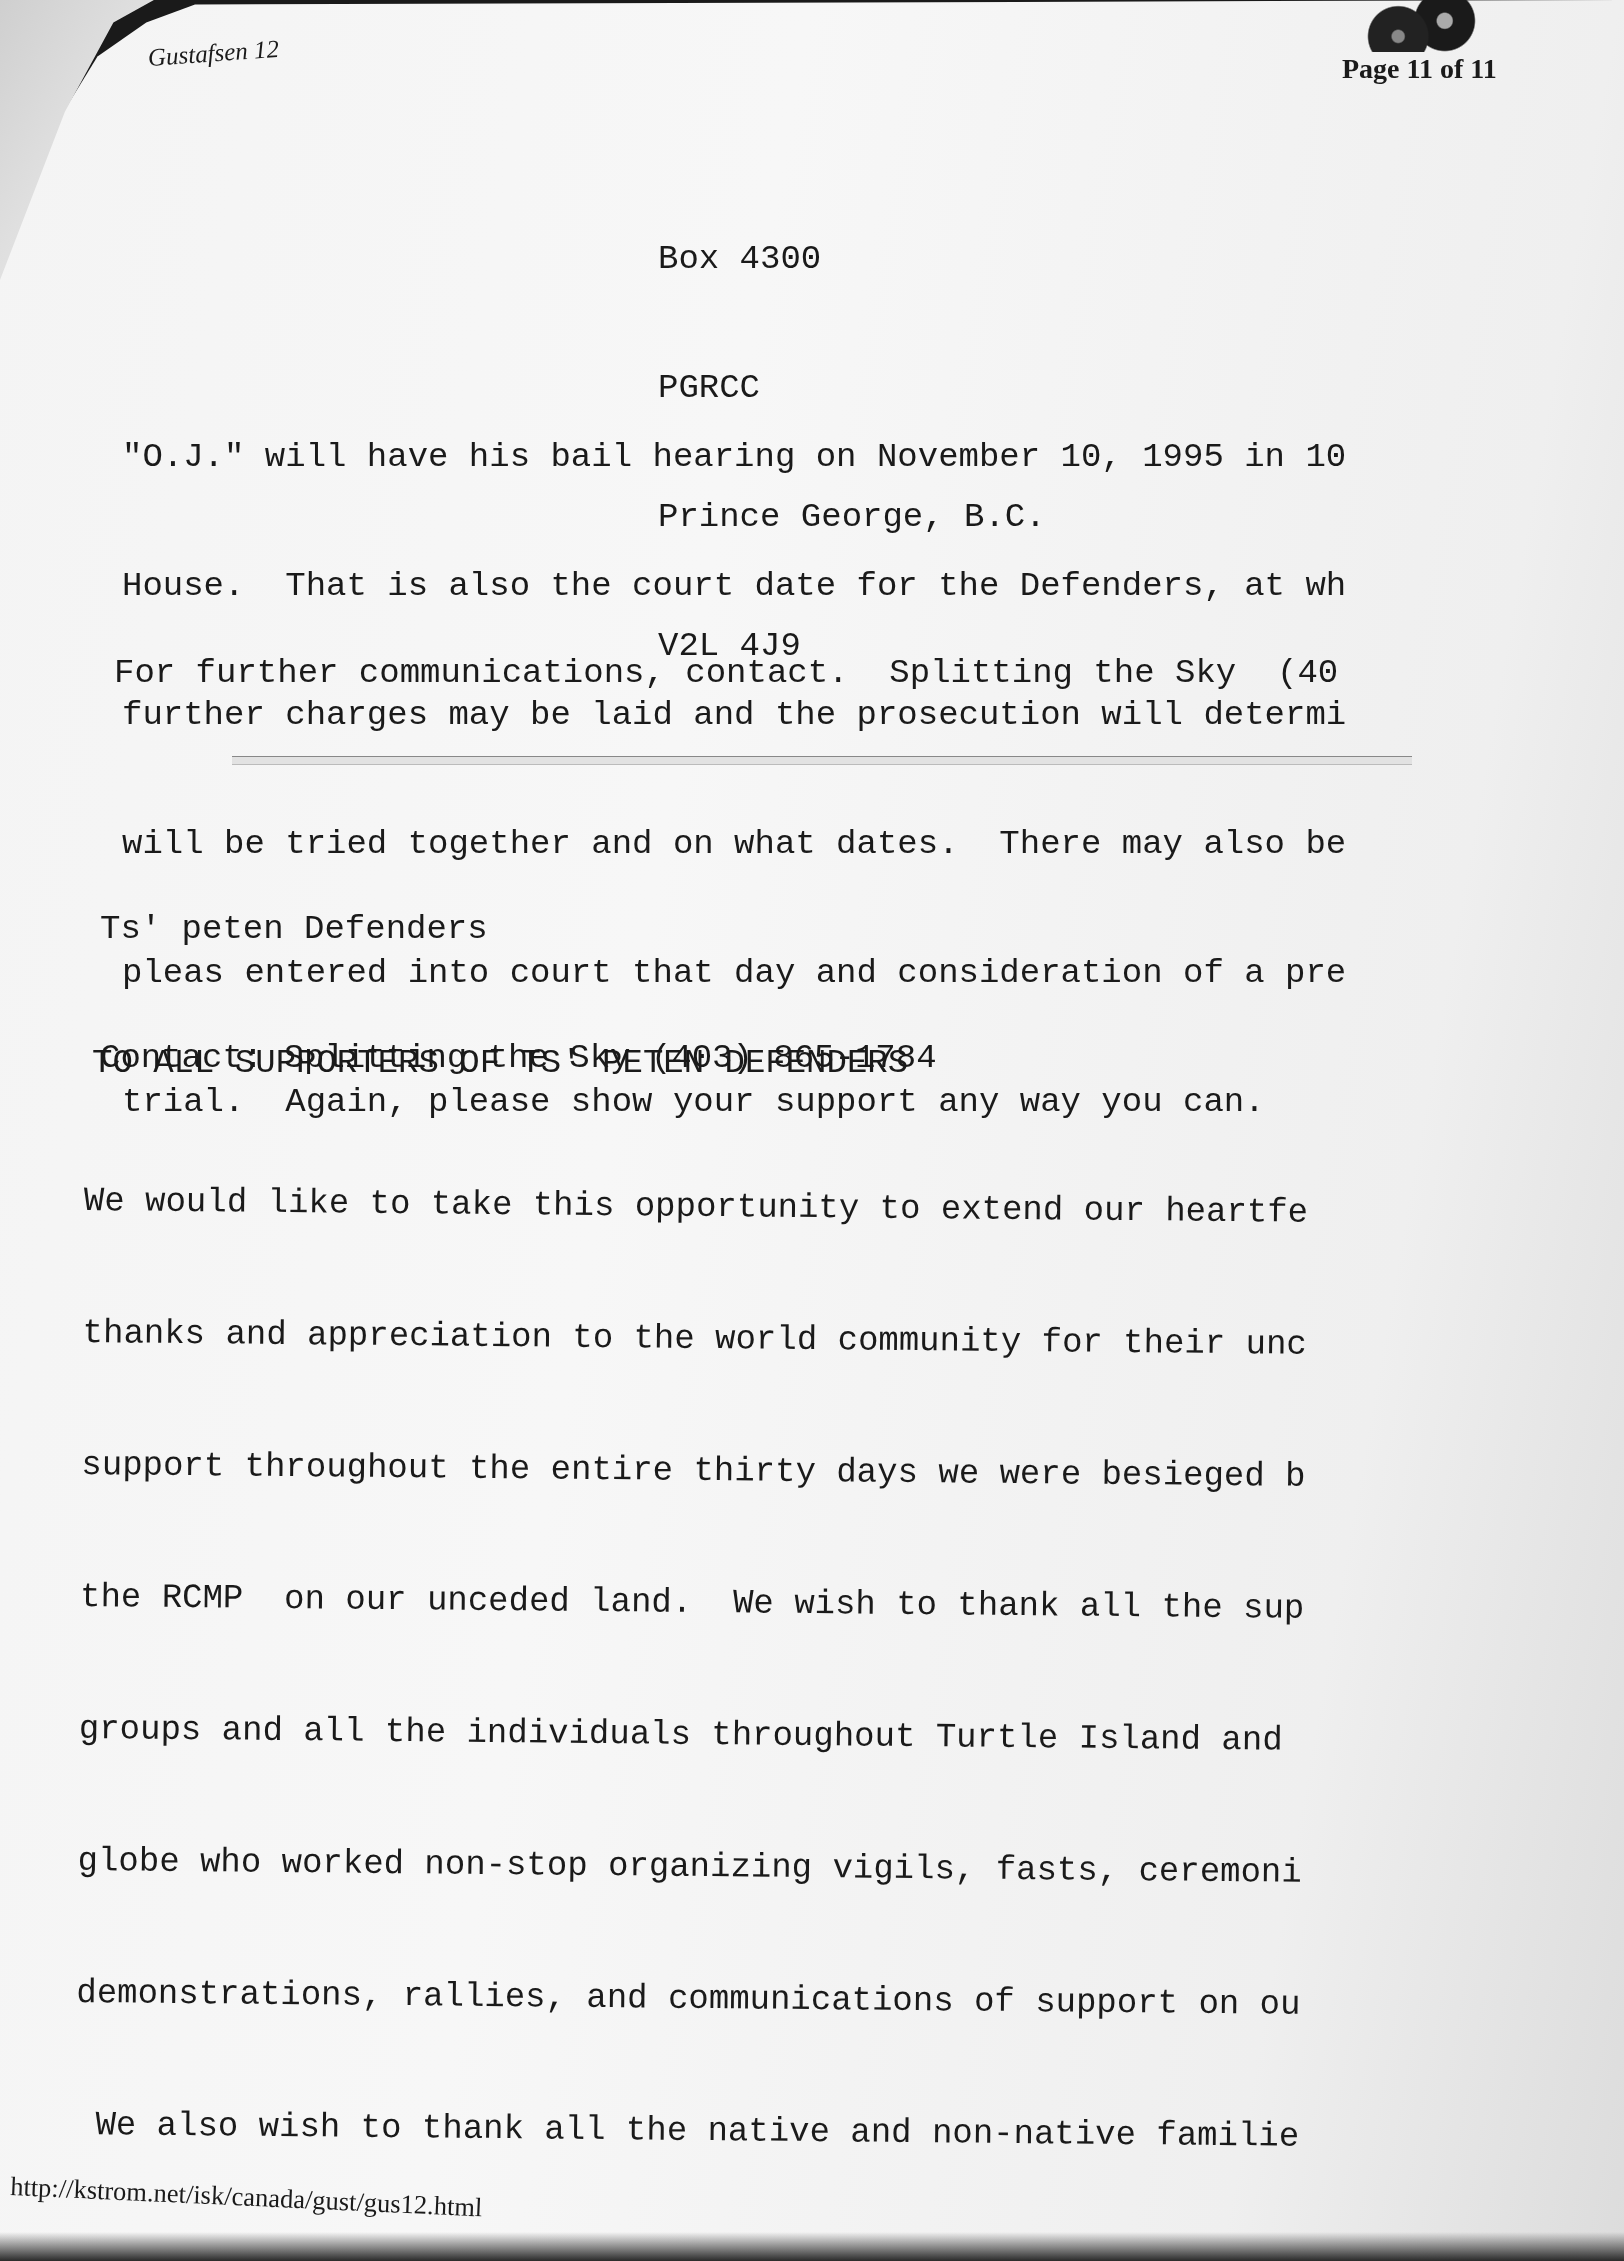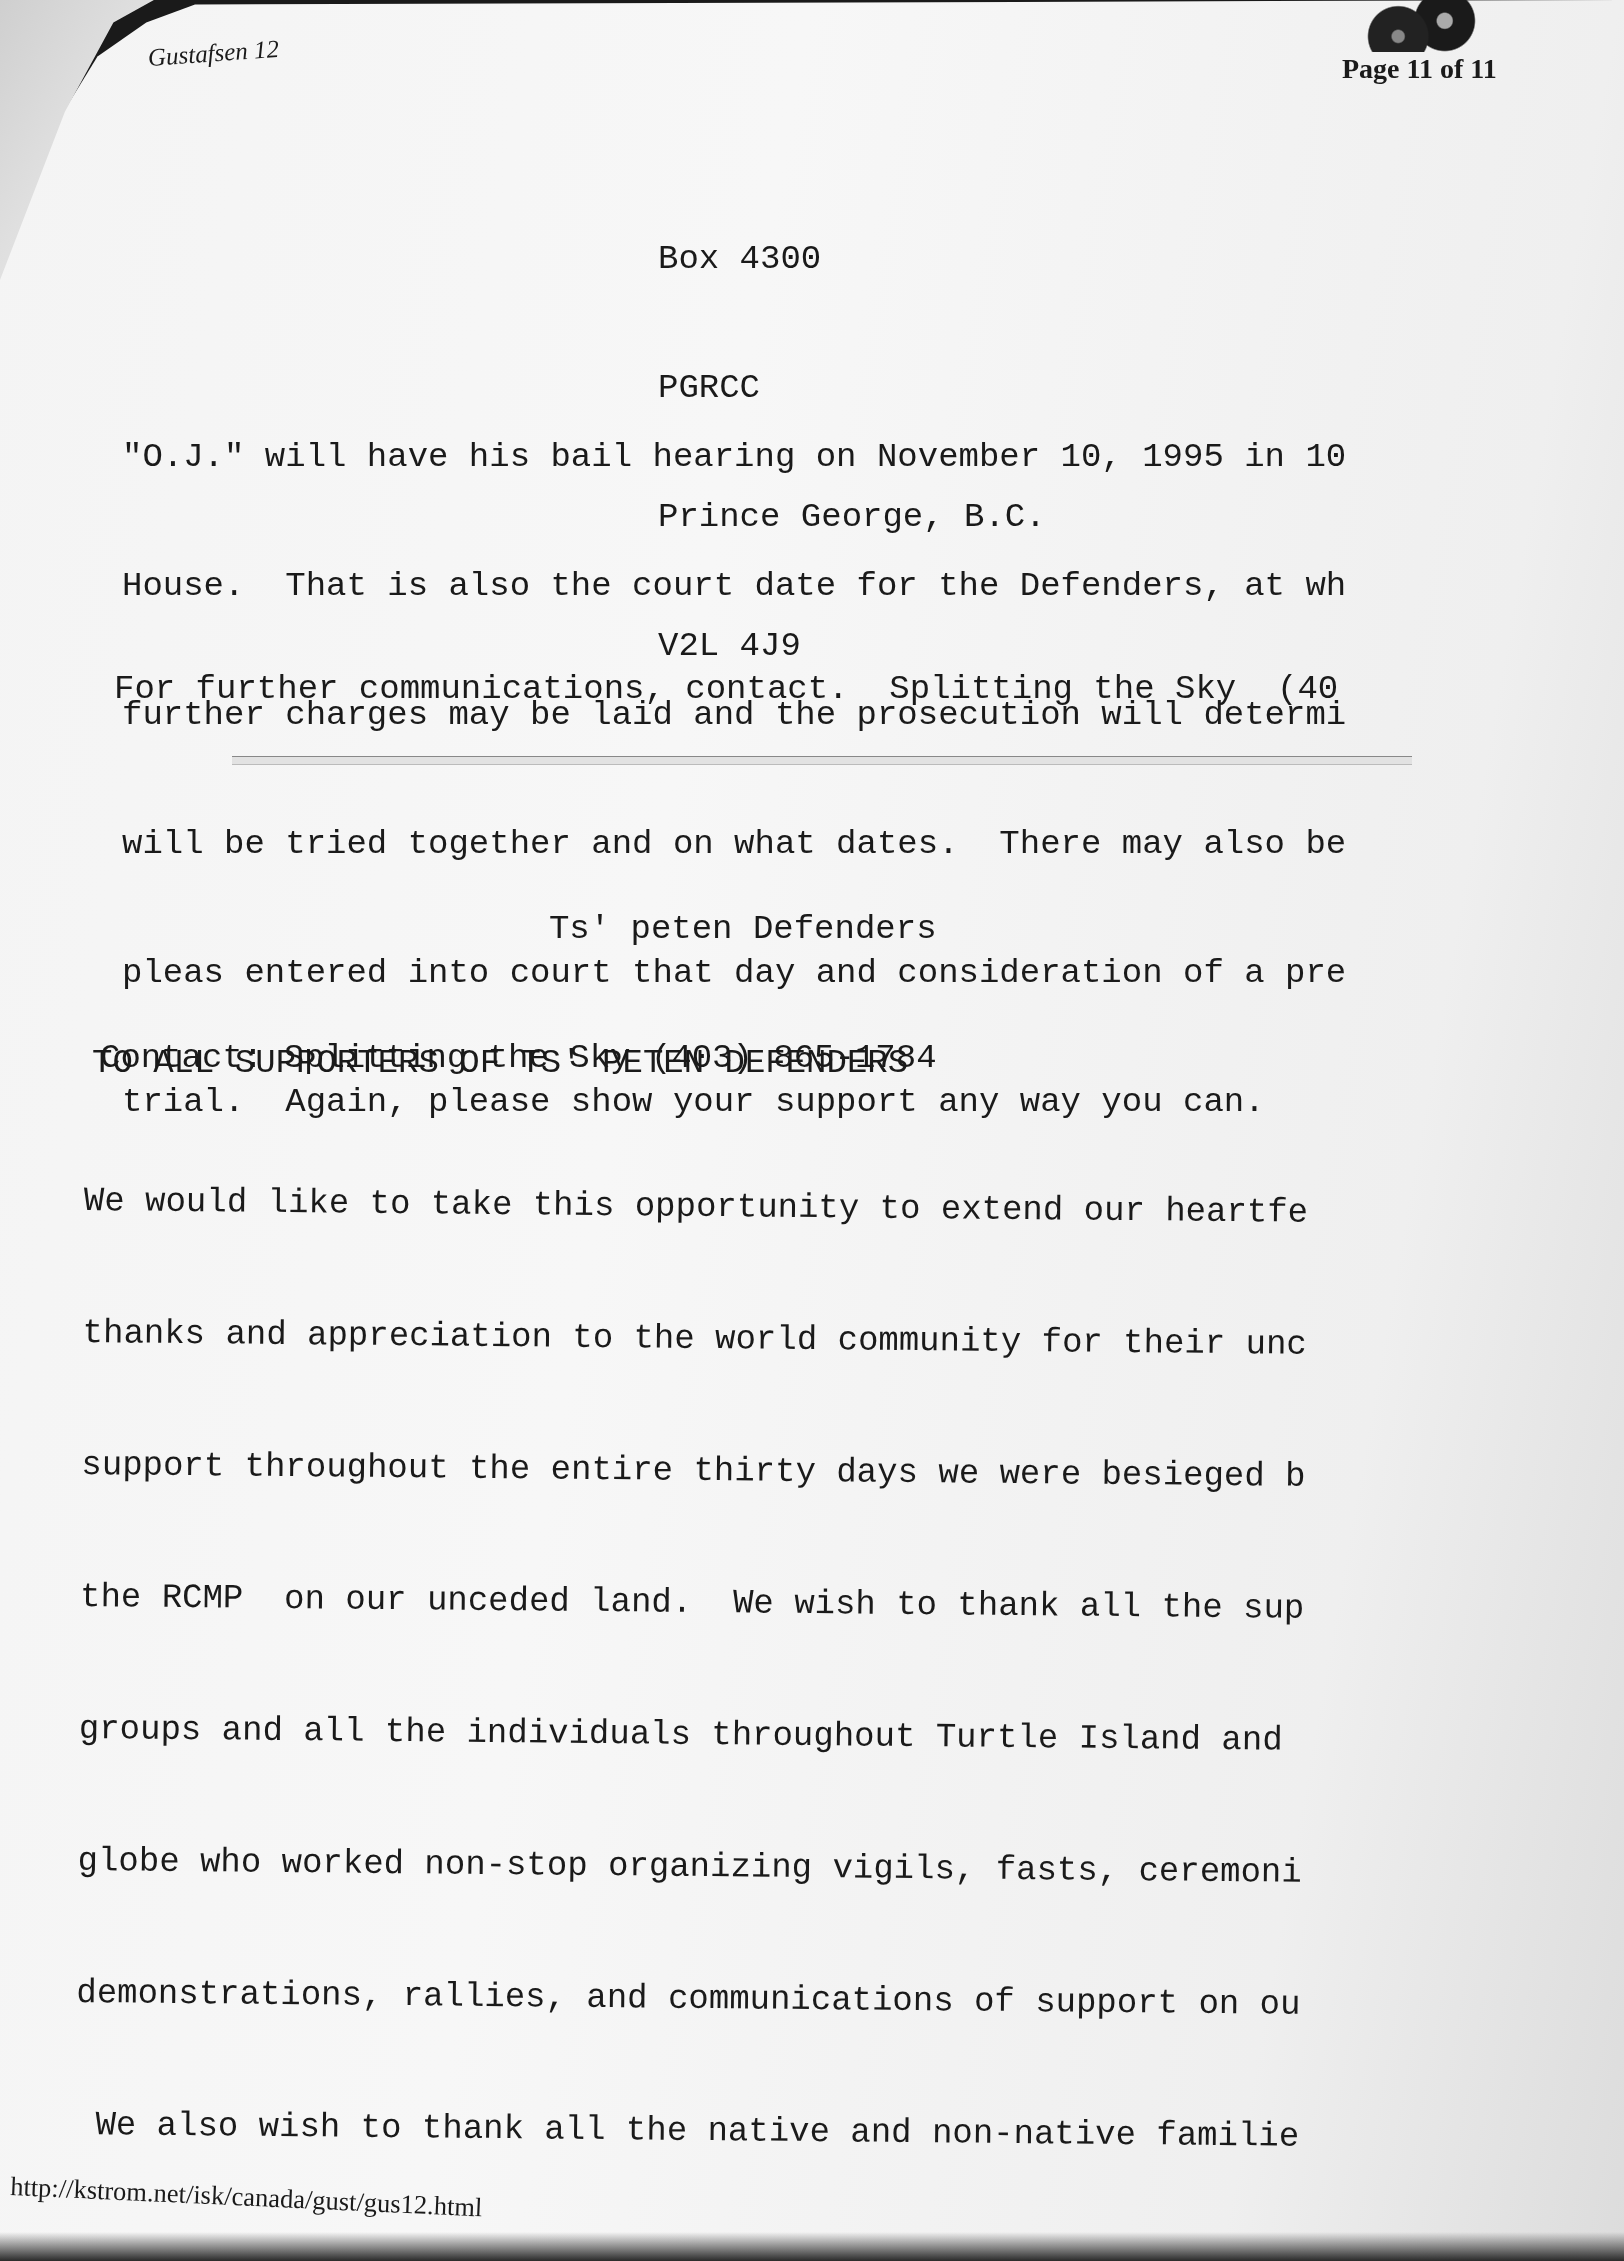--- a/index.html
+++ b/index.html
@@ -33,26 +33,26 @@
       font-family: "Liberation Serif", serif; font-style: italic; font-size: 25px;
       transform: rotate(-4deg); transform-origin: left top;
     }
     .hdr-right {
       position: absolute; left: 1342px; top: 53px;
       font-family: "Liberation Serif", serif; font-weight: bold; font-size: 28px;
     }
     .mono { font-family: "Liberation Mono", monospace; font-size: 34px; white-space: pre; line-height: 43px; }
     .address { position: absolute; left: 658px; top: 152px; }
     .para1 { position: absolute; left: 122px; top: 350px; }
-    .contact-line { position: absolute; left: 114px; top: 652px; margin-top: 16px; }
+    .contact-line { position: absolute; left: 114px; top: 652px; }
     .divider {
       position: absolute; left: 232px; top: 756px; width: 1180px; height: 7.4px;
       border-top: 1.5px solid #888; border-bottom: 1.5px solid #bbb; background: #e2e2e2;
     }
-    .org { position: absolute; left: 100px; top: 822px; text-align: right; }
+    .org { position: absolute; left: 100px; top: 822px; }
     .salutation { position: absolute; left: 92px; top: 956px; }
     .para2 {
       position: absolute; left: 85px; top: 1091px;
       transform: rotate(0.55deg); transform-origin: left top;
       line-height: 44px;
     }
     .para2 .line { display: block; }
     .footer-url {
       position: absolute; left: 11px; top: 2171px;
       font-family: "Liberation Serif", serif; font-size: 26.5px;

